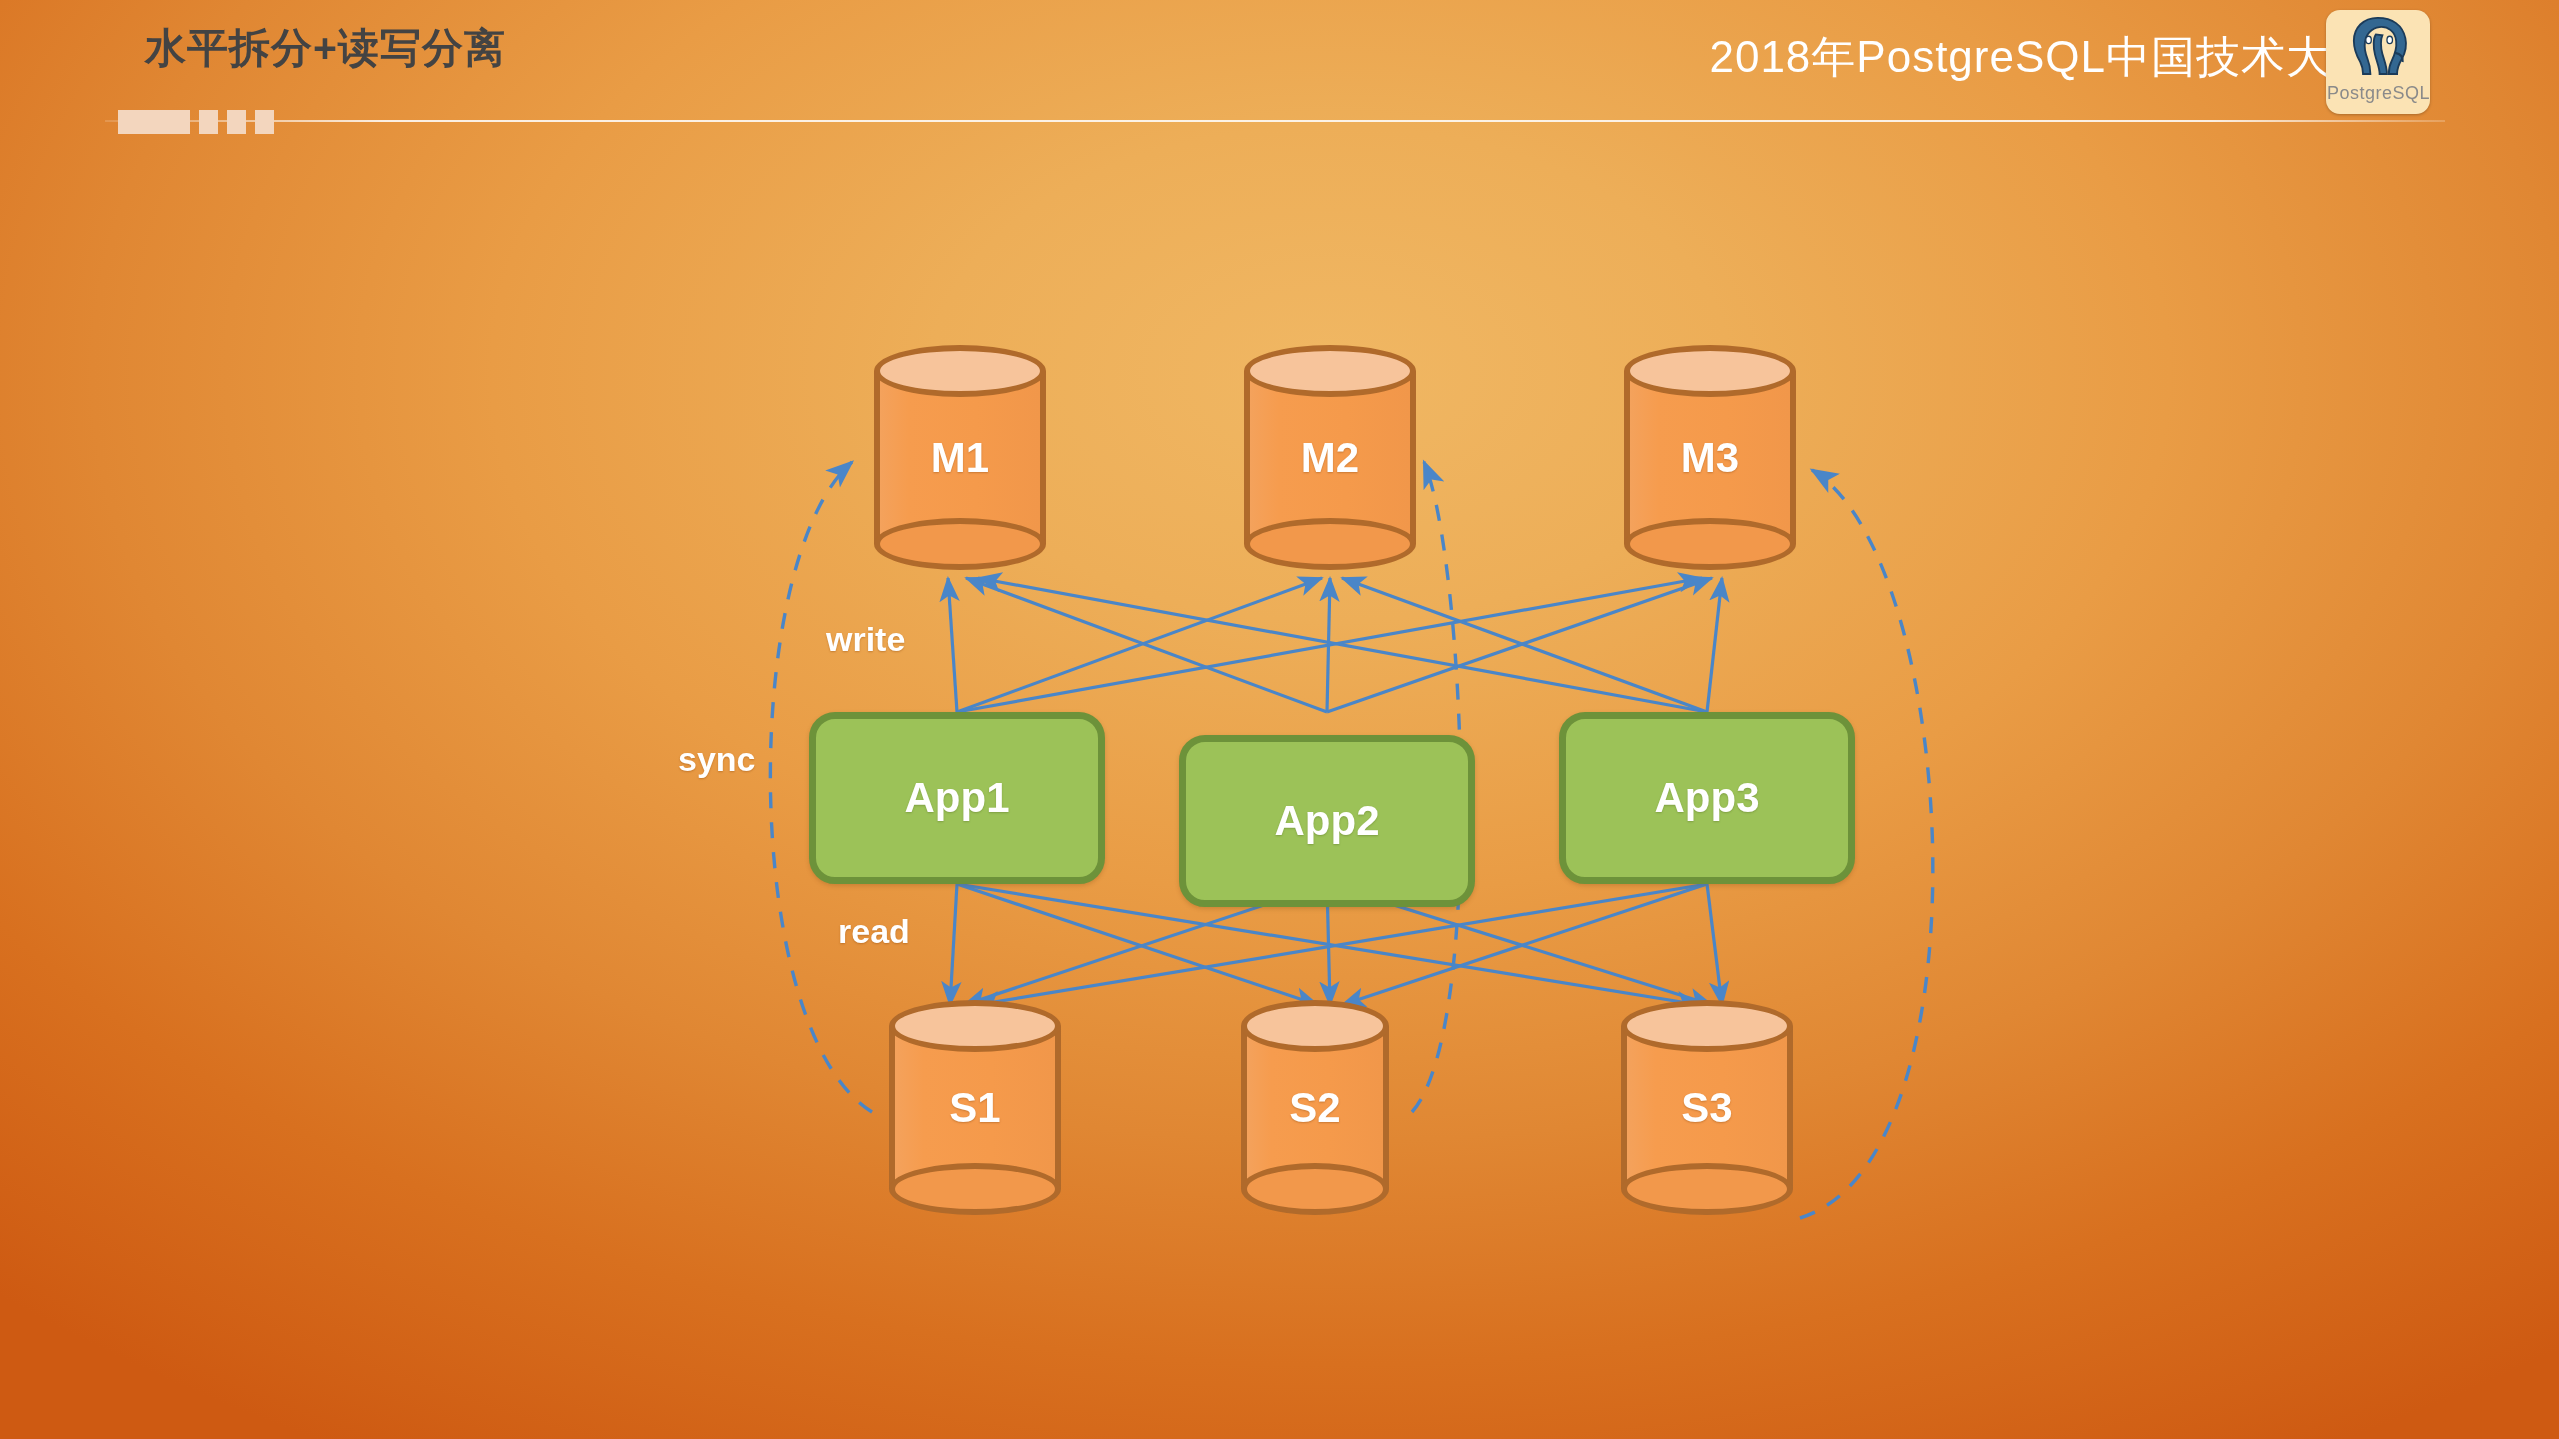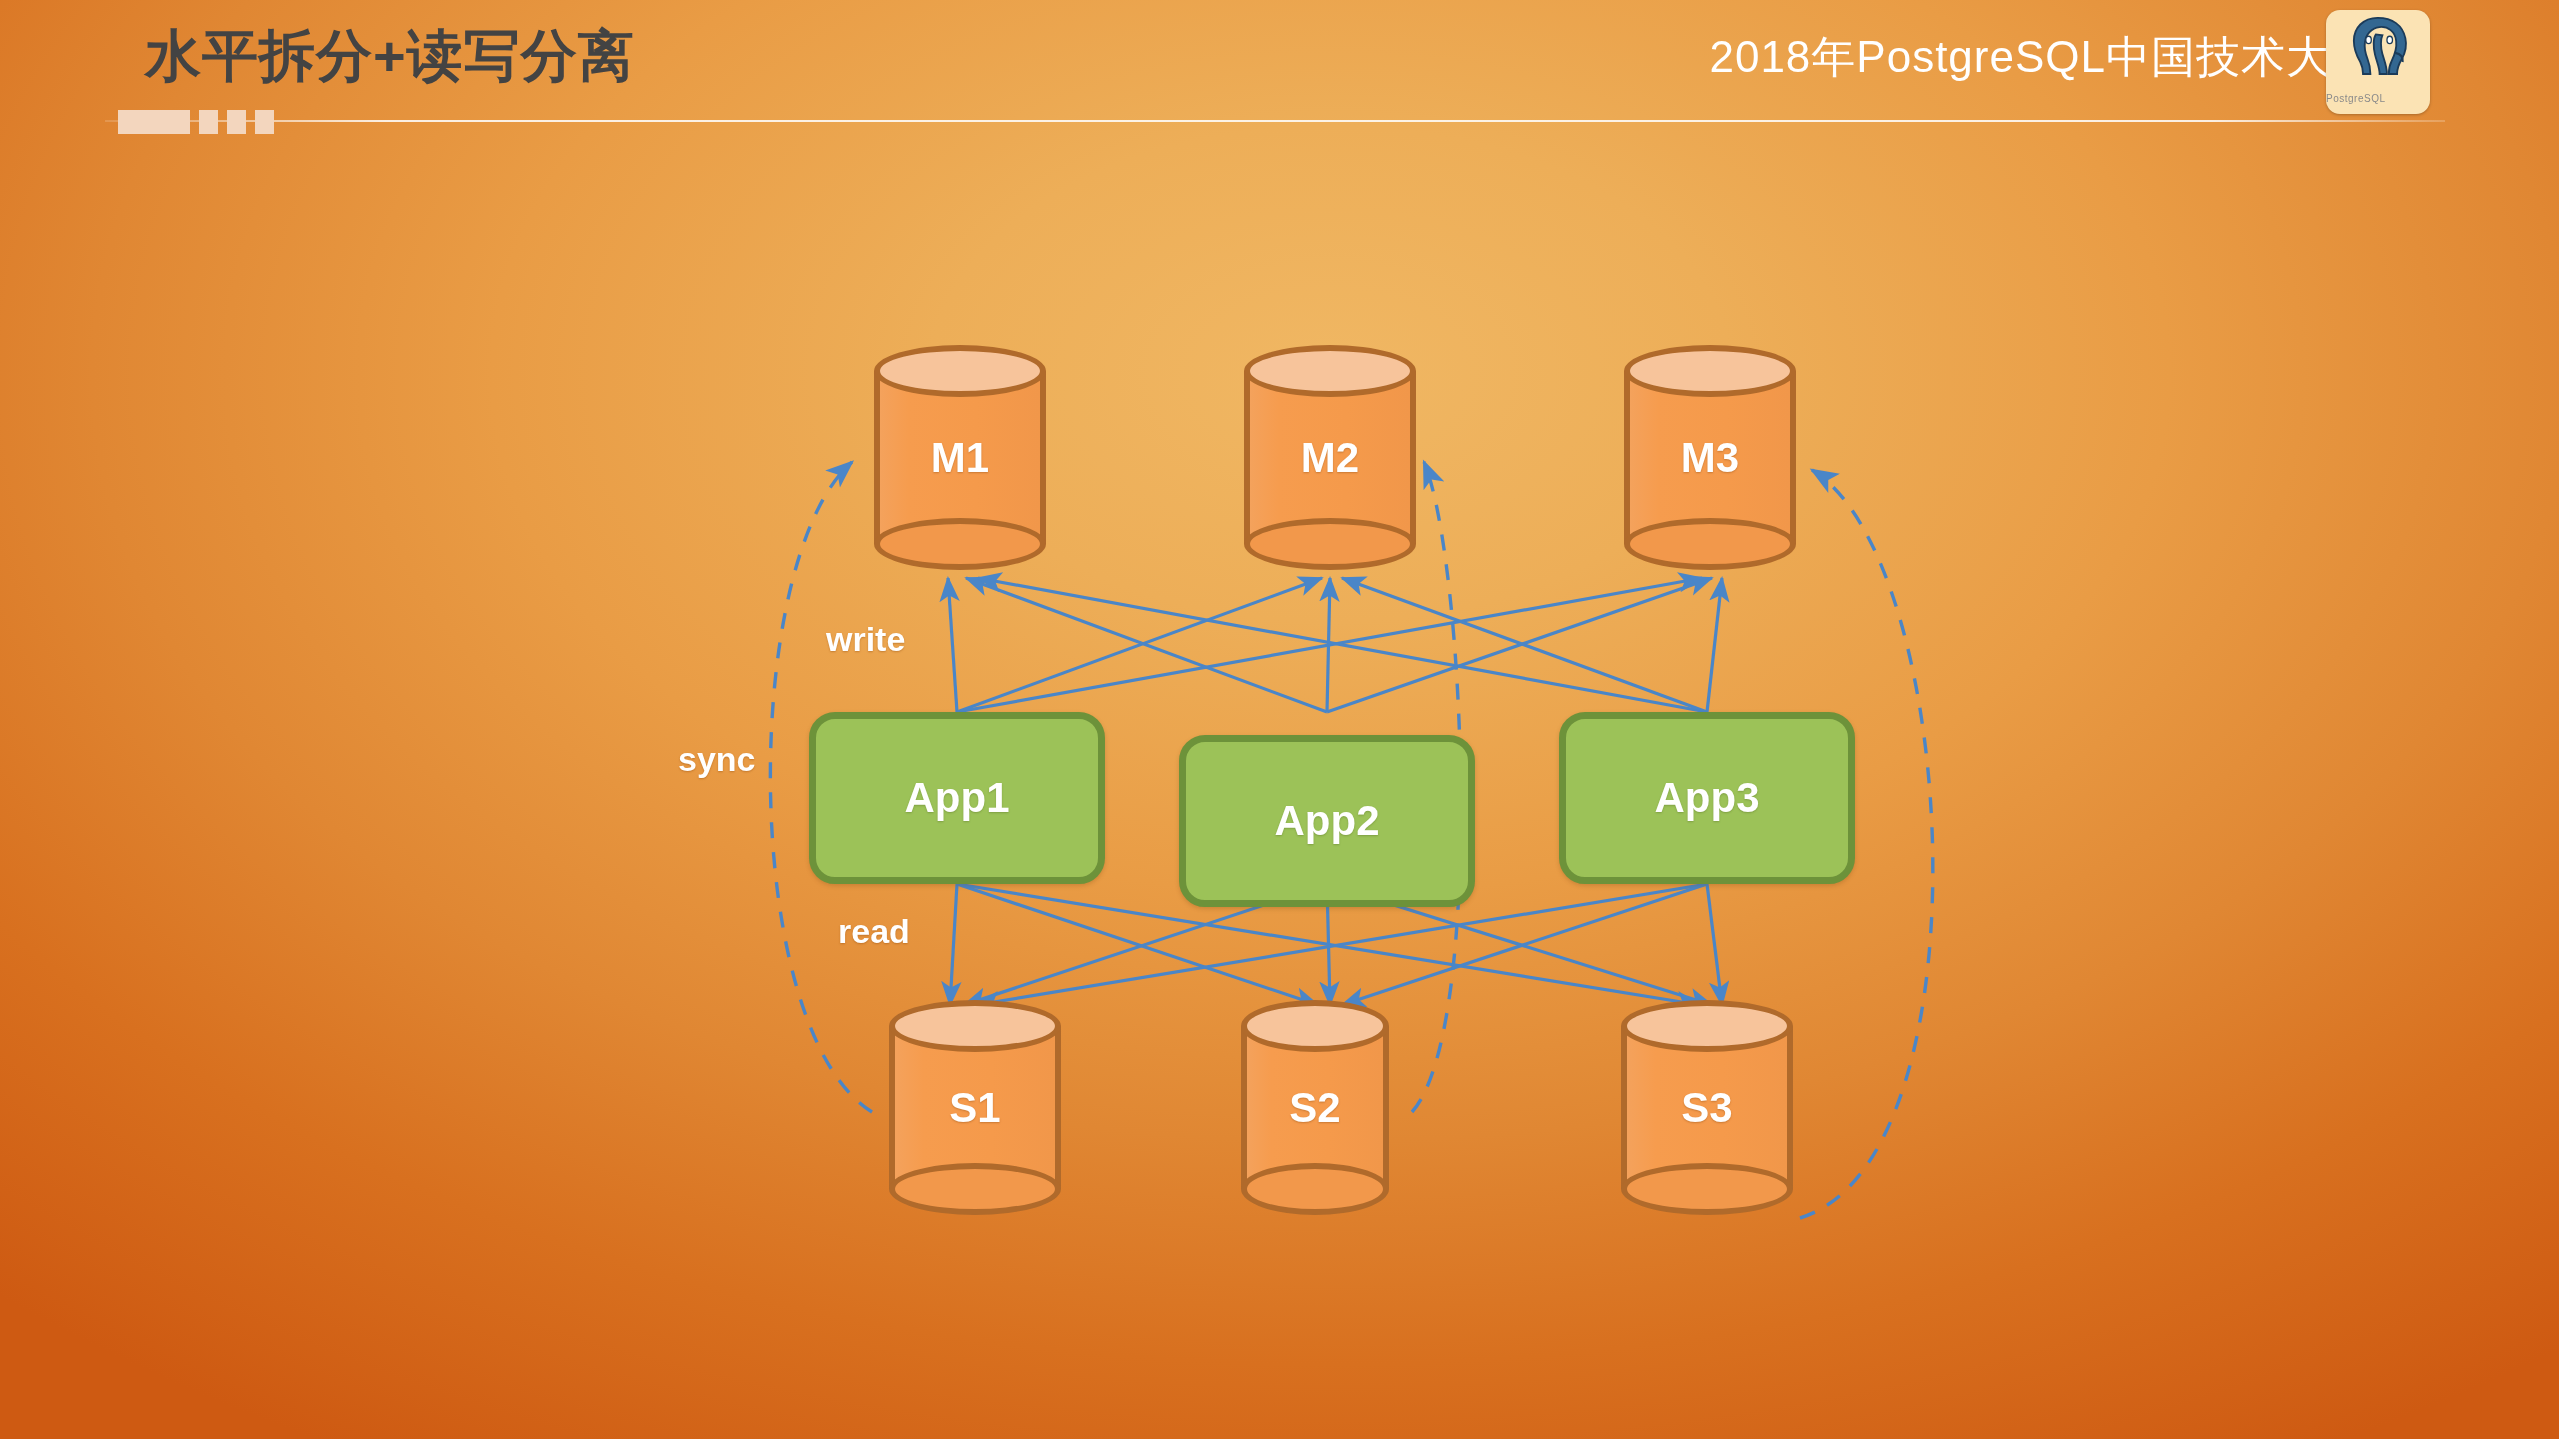--- a/index.html
+++ b/index.html
@@ -20,21 +20,21 @@
         #E99C45 42%,
         #E08733 62%,
         #D8701F 80%,
         #CE5A12 100%);
   }
 
   
   #header { position:absolute; left:0; top:0; width:2559px; height:150px; }
   #title-text {
     position:absolute; left:145px; top:28px;
-    font-size:56px; font-weight:bold; color:#434343;
+    font-size:41px; font-weight:bold; color:#434343;
     letter-spacing:1px; white-space:nowrap;
     line-height:1;
   }
   #deco { position:absolute; left:118px; top:110px; height:24px; }
   #deco i {
     display:inline-block; height:24px; background:#F3D6BE;
     vertical-align:top; margin-right:9px;
   }
   #deco i.wide { width:72px; }
   #deco i.sq   { width:19px; }
@@ -51,22 +51,22 @@
   }
 
   
   #pg-logo {
     position:absolute; left:2326px; top:10px; width:104px; height:104px;
     background:#FBE3B4; border-radius:14px;
     box-shadow:0 1px 3px rgba(0,0,0,0.25);
   }
   #pg-logo svg { display:block; }
   #pg-logo .pg-word {
-    position:absolute; left:0; right:0; bottom:10px; text-align:left;
-    font-size:10px; color:#8A8A8A; letter-spacing:0.5px;
+    position:absolute; left:0; right:0; bottom:10px; text-align:right;
+    font-size:18px; color:#8A8A8A; letter-spacing:0.5px;
     font-family:"Liberation Sans", sans-serif;
   }
 
   
   #diagram { position:absolute; left:0; top:0; width:2559px; height:1439px; }
 
   .cyl { position:absolute; }
   .cyl .body {
     position:absolute; left:0; right:0; top:26px; bottom:26px;
     background:linear-gradient(to right,#F4A25C 0%,#F69C4E 18%,#F59A4B 60%,#F1974A 100%);

